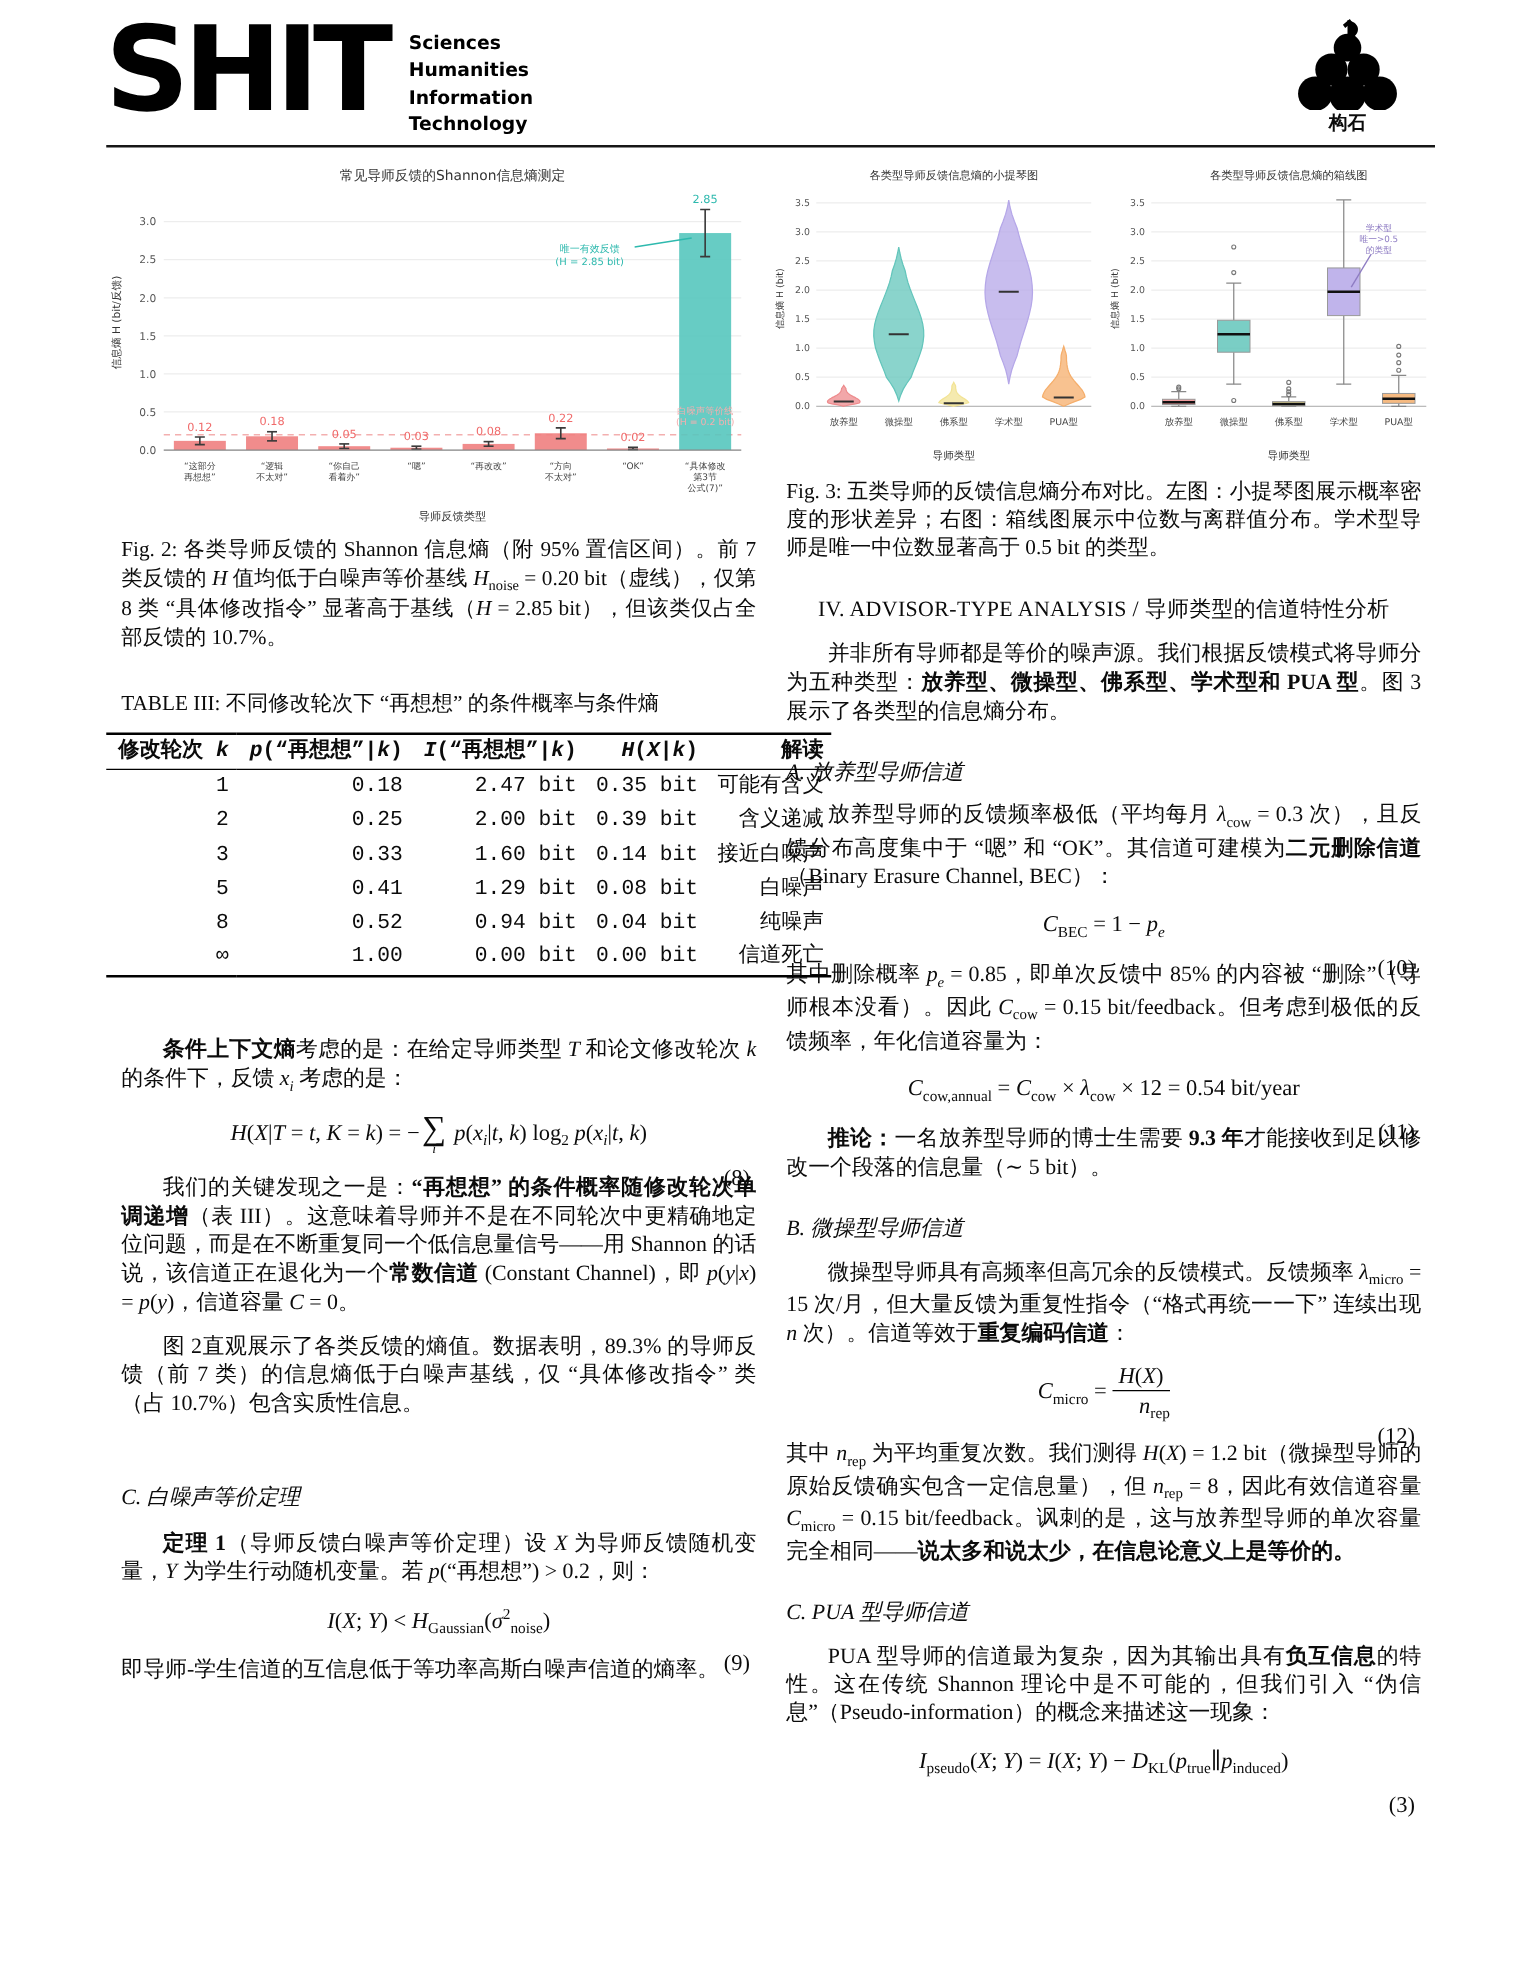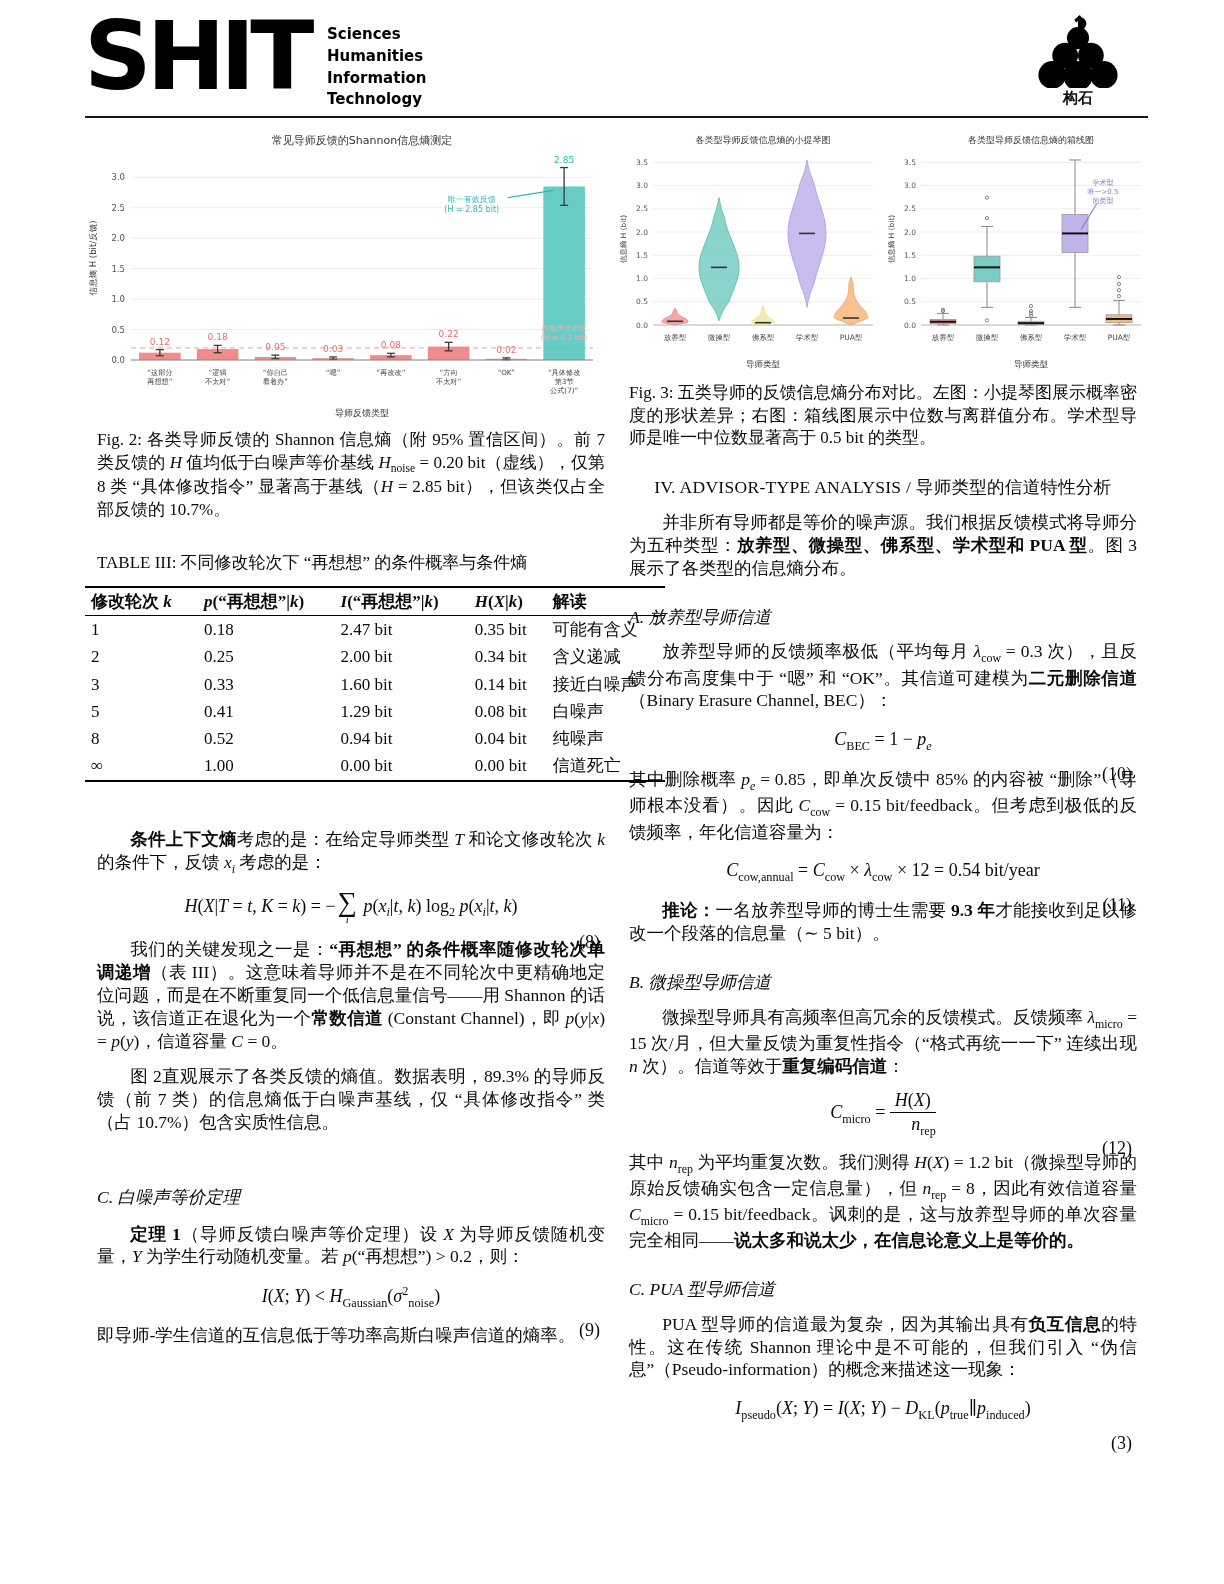--- a/index.html
+++ b/index.html
@@ -33,21 +33,21 @@
   .eq .body{flex:1;text-align:center;padding:0 30px;}
   .eq .enum{position:absolute;right:17px;top:50%;transform:translateY(-50%);margin-top:35px;}
   .frac{display:inline-block;vertical-align:middle;text-align:right;line-height:1.05;}
   .fnum{display:block;border-bottom:1.1px solid #000;padding:0 5px 2px;}
   .fden{display:block;padding-top:2px;}
   .sum{display:inline-flex;flex-direction:column;align-items:center;vertical-align:middle;line-height:0.9;margin:0 2px;}
   .sum .sig{font-size:27px;}
   .sum .below{font-size:11px;font-style:italic;margin-top:1px;}
   
   #t3{border-collapse:collapse;margin-top:12px;font-size:17px;width:580px;position:relative;}
-  #t3 th,#t3 td{padding:2.5px 6px;text-align:left;font-weight:normal;white-space:nowrap;}
+  #t3 th,#t3 td{padding:2.5px 6px;text-align:right;font-weight:normal;white-space:nowrap;font-family:Liberation Mono, monospace;}
   #t3 thead tr{border-top:2px solid #000;border-bottom:1.5px solid #000;}
   #t3 tbody tr:last-child{border-bottom:2px solid #000;}
   
   .fig3wrap{display:flex;gap:6px;}
   svg{display:block;}
 </style>
 </head>
 <body>
 
 <div class="page">
@@ -316,21 +316,21 @@
             <td>1</td>
             <td>0.18</td>
             <td>2.47 bit</td>
             <td>0.35 bit</td>
             <td>可能有含义</td>
           </tr>
           <tr>
             <td>2</td>
             <td>0.25</td>
             <td>2.00 bit</td>
-            <td>0.34 bit</td>
+            <td>0.39 bit</td>
             <td>含义递减</td>
           </tr>
           <tr>
             <td>3</td>
             <td>0.33</td>
             <td>1.60 bit</td>
             <td>0.14 bit</td>
             <td>接近白噪声</td>
           </tr>
           <tr>

